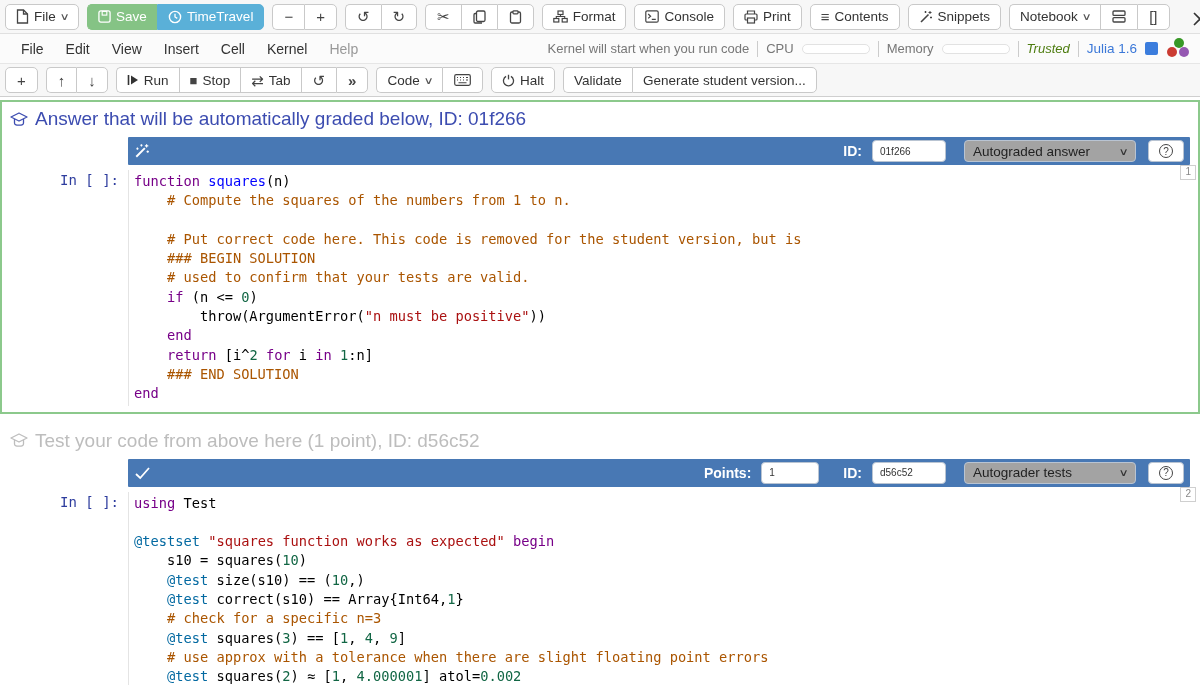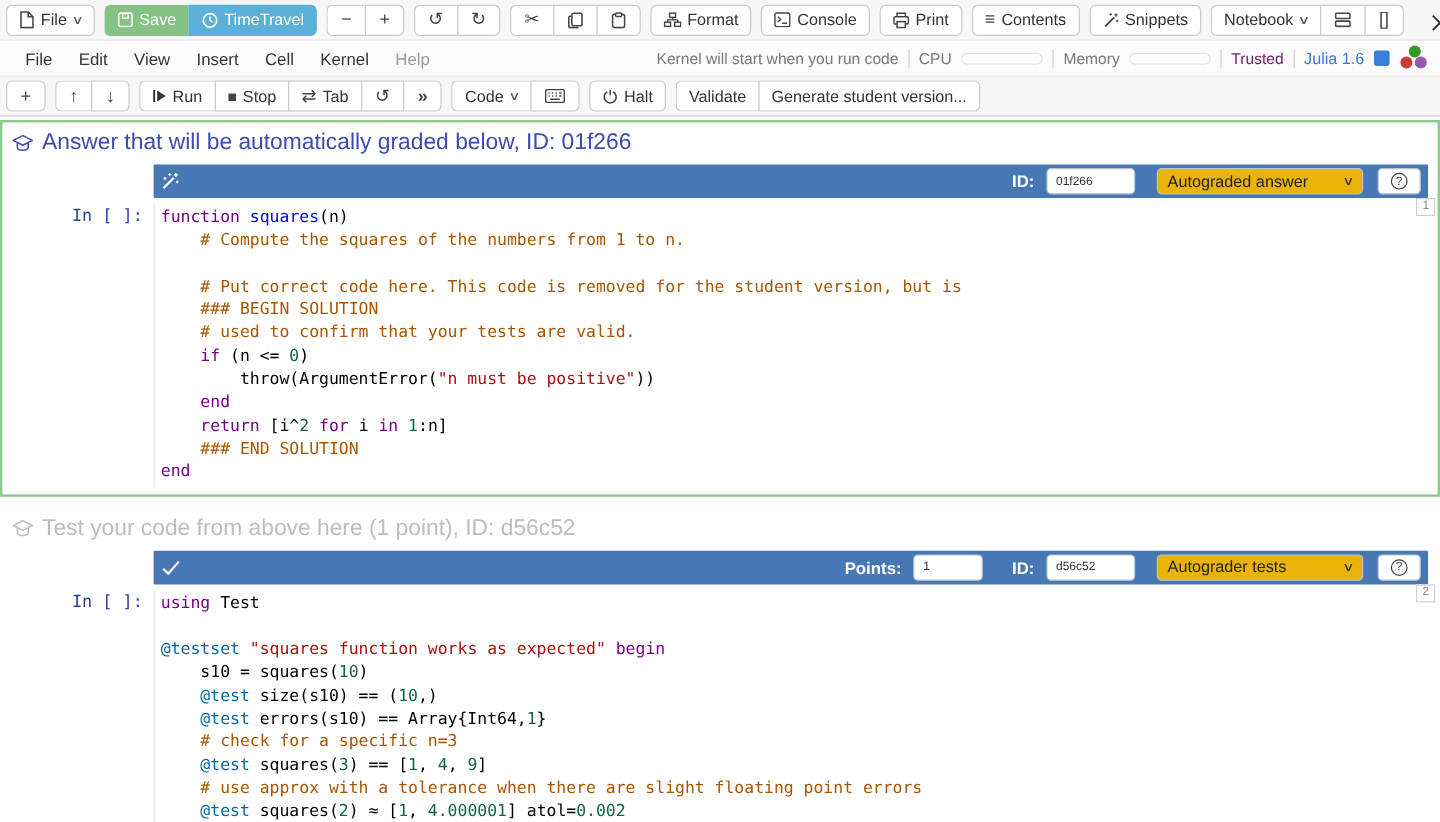--- a/index.html
+++ b/index.html
@@ -54,21 +54,21 @@
   .h-answer { color:#3c4cb0; }
   .h-tests  { color:#bdbdbd; }
   .nbg-bar { margin:2px 8px 0 126px; height:28px; background:#4878b4; border-radius:1px;
     display:flex; align-items:center; padding:0 6px; gap:10px; color:#fff; }
   .nbg-bar .spacer { flex:1; }
   .nbg-label { font-size:14px; font-weight:bold; color:#fff; }
   .nbg-input { height:22px; background:#fff; border:1px solid #b9c4d2; border-radius:4px;
     font-size:10px; color:#333; padding:0 7px; font-family:"Liberation Sans",sans-serif; }
   .w-id { width:74px; }
   .w-pts { width:58px; }
-  .nbg-select { width:172px; height:22px; background:#eab308; border:1px solid #b9c4d2; border-radius:4px;
+  .nbg-select { width:172px; height:22px; background:#a3a3a3; border:1px solid #b9c4d2; border-radius:4px;
     display:flex; align-items:center; font-size:13.5px; color:#222; padding:0 8px; gap:6px; }
   .nbg-select .sel-txt { flex:1; }
   .nbg-select .chev { color:#333; }
   .help-btn { width:36px; height:22px; background:#fff; border:1px solid #b9c4d2; border-radius:4px;
     display:flex; align-items:center; justify-content:center; margin-left:2px; }
   .qmark { width:14px; height:14px; border:1.3px solid #444; border-radius:50%;
     display:flex; align-items:center; justify-content:center; font-size:10px; color:#444; }
 
   .code-row { display:flex; position:relative; padding:5px 0 6px 0; }
   .prompt { width:126px; text-align:right; padding-right:9px; color:#2e3d9e;
@@ -225,21 +225,21 @@
 
   <div class="status">
     <span>Kernel will start when you run code</span>
     <span class="vsep"></span>
     <span>CPU</span>
     <span class="gauge"></span>
     <span class="vsep"></span>
     <span>Memory</span>
     <span class="gauge"></span>
     <span class="vsep"></span>
-    <span style="color:#701a75;">Trusted</span>
+    <span style="color:#4d7c0f;font-style:italic;">Trusted</span>
     <span class="vsep"></span>
     <span class="kernel-name">Julia 1.6</span>
     <span class="kernel-sq"></span>
     <span class="julia-dots">
         <i class="jd-g"></i>
         <i class="jd-r"></i>
         <i class="jd-p"></i>
       </span>
   </div>
 </div>
@@ -389,21 +389,21 @@
     </div>
 
     <div class="code-row">
       <div class="prompt">In [ ]:</div>
       <div class="editor">
           <div class="code-line"><span class="tk-kw">using</span><span class="tk-pl"> Test</span></div>
           <div class="code-line">&nbsp;</div>
           <div class="code-line"><span class="tk-meta">@testset</span><span class="tk-pl"> </span><span class="tk-str">"squares function works as expected"</span><span class="tk-pl"> </span><span class="tk-kw">begin</span></div>
           <div class="code-line"><span class="tk-pl">    s10 = squares(</span><span class="tk-num">10</span><span class="tk-pl">)</span></div>
           <div class="code-line"><span class="tk-pl">    </span><span class="tk-meta">@test</span><span class="tk-pl"> size(s10) == (</span><span class="tk-num">10</span><span class="tk-pl">,)</span></div>
-          <div class="code-line"><span class="tk-pl">    </span><span class="tk-meta">@test</span><span class="tk-pl"> errors(s10) == Array{Int64,</span><span class="tk-num">1</span><span class="tk-pl">}</span></div>
+          <div class="code-line"><span class="tk-pl">    </span><span class="tk-meta">@test</span><span class="tk-pl"> correct(s10) == Array{Int64,</span><span class="tk-num">1</span><span class="tk-pl">}</span></div>
           <div class="code-line"><span class="tk-pl">    </span><span class="tk-cm"># check for a specific n=3</span></div>
           <div class="code-line"><span class="tk-pl">    </span><span class="tk-meta">@test</span><span class="tk-pl"> squares(</span><span class="tk-num">3</span><span class="tk-pl">) == [</span><span class="tk-num">1</span><span class="tk-pl">, </span><span class="tk-num">4</span><span class="tk-pl">, </span><span class="tk-num">9</span><span class="tk-pl">]</span></div>
           <div class="code-line"><span class="tk-pl">    </span><span class="tk-cm"># use approx with a tolerance when there are slight floating point errors</span></div>
           <div class="code-line"><span class="tk-pl">    </span><span class="tk-meta">@test</span><span class="tk-pl"> squares(</span><span class="tk-num">2</span><span class="tk-pl">) ≈ [</span><span class="tk-num">1</span><span class="tk-pl">, </span><span class="tk-num">4.000001</span><span class="tk-pl">] atol=</span><span class="tk-num">0.002</span></div>
         </div>
       <div class="cell-badge">2</div>
     </div>
   </section>
 
 </div>

